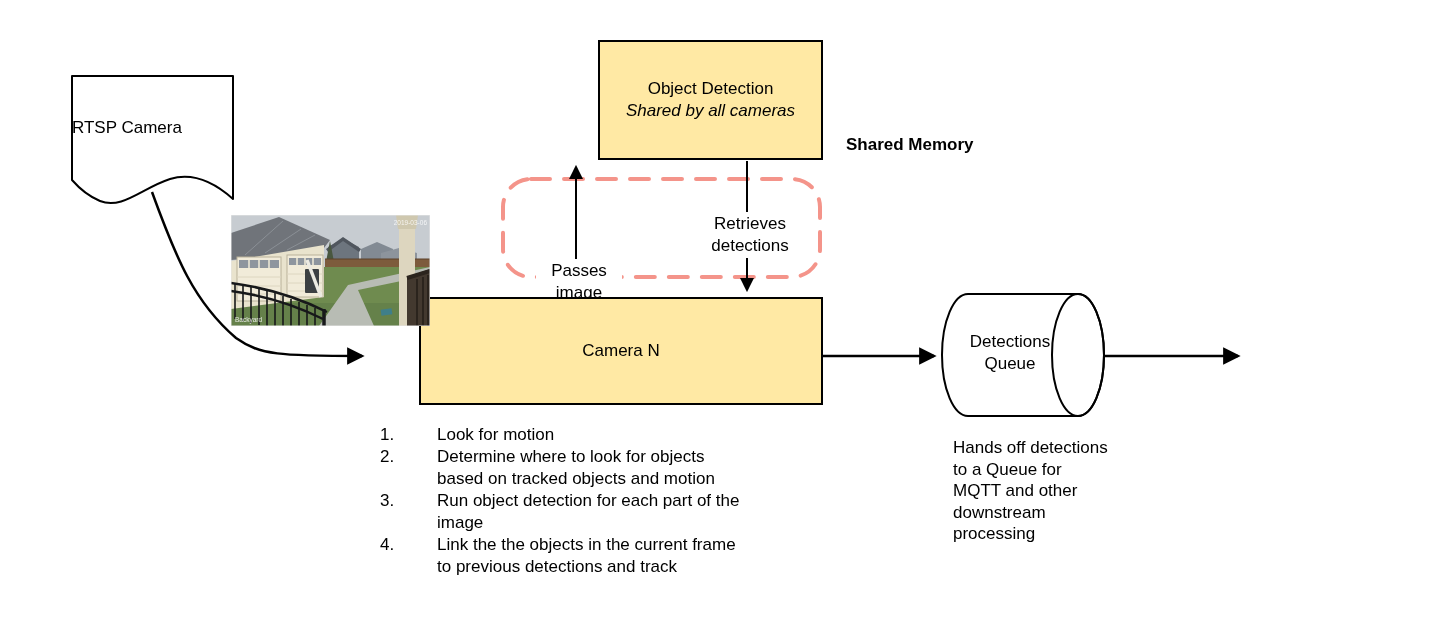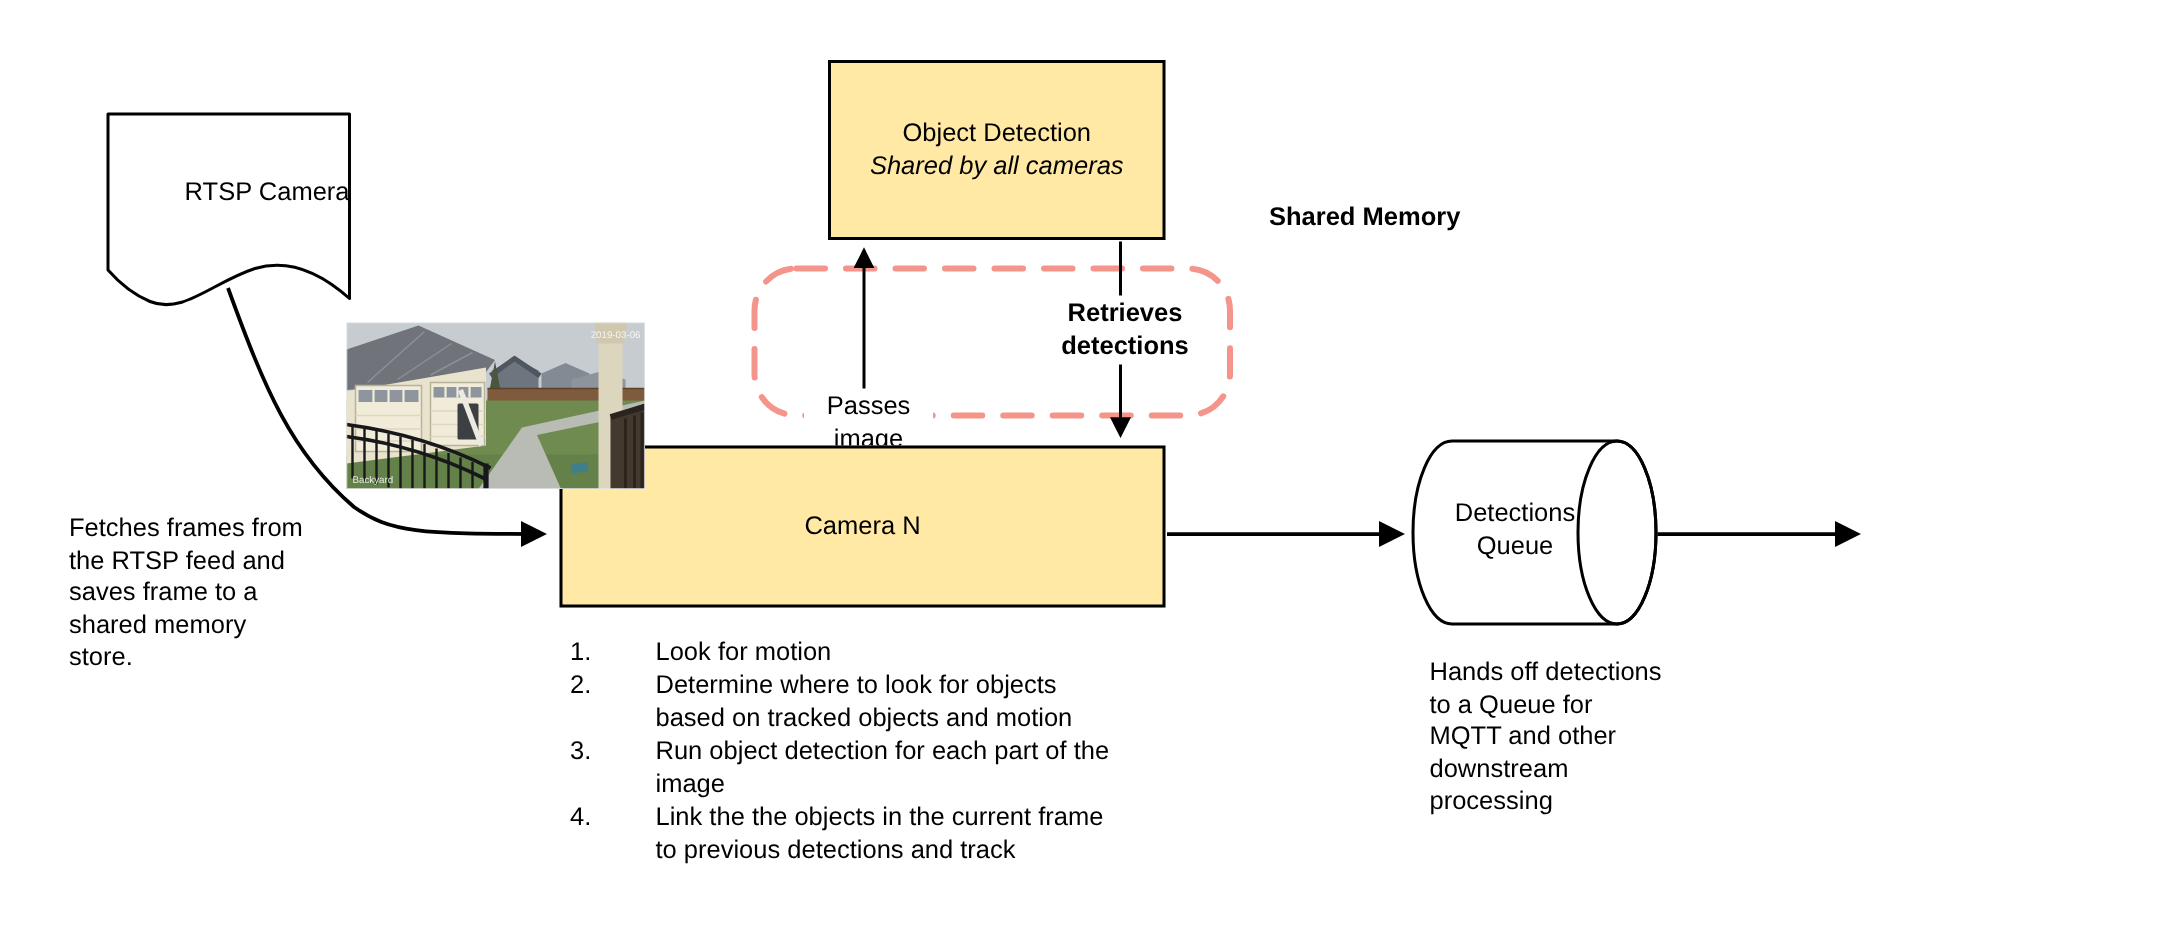--- a/index.html
+++ b/index.html
@@ -6,21 +6,21 @@
   #canvas{
     position:relative;width:1448px;height:625px;background:#fff;overflow:hidden;
     font-family:"Liberation Sans", sans-serif;color:#000;
   }
   .abs{position:absolute;}
   svg{display:block;}
   .node{
     position:absolute;box-sizing:border-box;
     background:var(--node-fill);border:2px solid var(--node-border);
     display:flex;flex-direction:column;align-items:center;justify-content:center;
-    text-align:center;font-size:17px;line-height:22px;
+    text-align:center;font-size:17px;line-height:22px;margin-left:46px;
   }
   .ml{white-space:pre-line;}
   .note{position:absolute;font-size:17px;line-height:21.5px;white-space:pre-line;}
   .edge-label{
     position:absolute;background:#ffffff;text-align:center;
     font-size:17px;line-height:22px;white-space:pre-line;padding:1px 3px;
   }
   .italic{font-style:italic;}
   .bold{font-weight:bold;}
   #shared-memory-note{position:absolute;font-size:17px;line-height:21.5px;}
@@ -59,27 +59,22 @@
     <path d="M 778,356 L 934,356" fill="none" stroke="#000" stroke-width="2.5" marker-end="url(#arr)"></path>
 
     <path d="M 1105,356 L 1238,356" fill="none" stroke="#000" stroke-width="2.5" marker-end="url(#arr)"></path>
 
     <g>
       <path d="M 1078,294 L 968,294 A 26,61 0 0 0 968,416 L 1078,416 A 26,61 0 0 0 1078,294 Z" fill="#ffffff" stroke="#000" stroke-width="2"></path>
       <ellipse cx="1078" cy="355" rx="26" ry="61" fill="none" stroke="#000" stroke-width="2"></ellipse>
     </g>
   </svg>
 
-  <div class="abs" style="left:72px;top:118px;width:161px;text-align:right;font-size:17px;">RTSP Camera</div>
+  <div class="abs" style="left:72px;top:118px;width:161px;text-align:left;font-size:17px;">RTSP Camera</div>
 
-  <div class="note" style="left:46px;top:341px;width:210px;">Fetches frames from
-the RTSP feed and
-saves frame to a
-shared memory
-store.</div>
 
   <div id="camera-snapshot">
     <svg width="199" height="111" viewBox="0 0 199 111">
       <rect x="0" y="0" width="199" height="54" fill="#c7ccd1"></rect>
 
       <polygon points="97,52 97,32 112,24 128,32 128,52" fill="#6d757e"></polygon>
       <polygon points="95,34 112,22 130,34 128,37 112,26 97,37" fill="#50565e"></polygon>
       <polygon points="130,50 130,34 146,27 162,34 162,50" fill="#828a93"></polygon>
       <polygon points="150,50 150,38 168,33 186,38 186,50" fill="#8d949c"></polygon>
 
@@ -138,21 +133,21 @@
     </svg>
   </div>
 
   <div class="node" style="left:552px;top:40px;width:225px;height:120px;">
     <div>Object Detection</div>
     <div class="italic">Shared by all cameras</div>
   </div>
 
   <div class="edge-label" style="left:536px;top:212px;width:80px;margin-top:47px;">Passes
 image</div>
-  <div class="edge-label" style="left:692px;top:197px;width:110px;font-weight:bold;">Retrieves
+  <div class="edge-label" style="left:692px;top:212px;width:110px;">Retrieves
 detections</div>
 
   <div id="shared-memory-note" style="left:846px;top:134px;width:215px;">
     <div class="bold">Shared Memory</div>
   </div>
 
   <div class="node" style="left:373px;top:297px;width:404px;height:108px;">
     <div>Camera N</div>
   </div>
 

